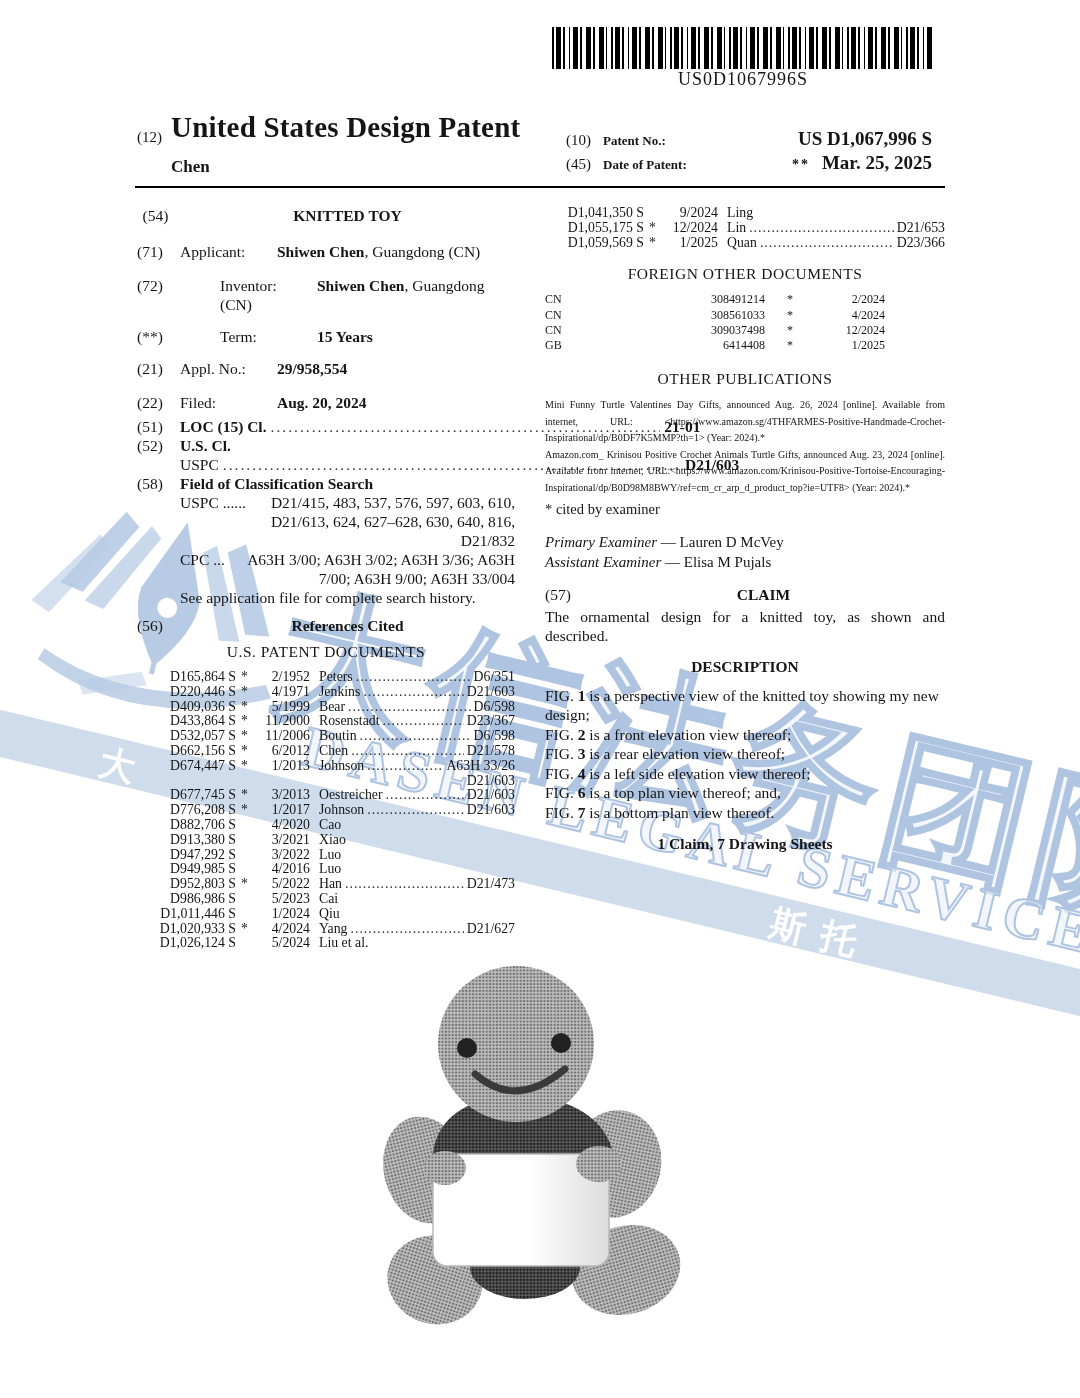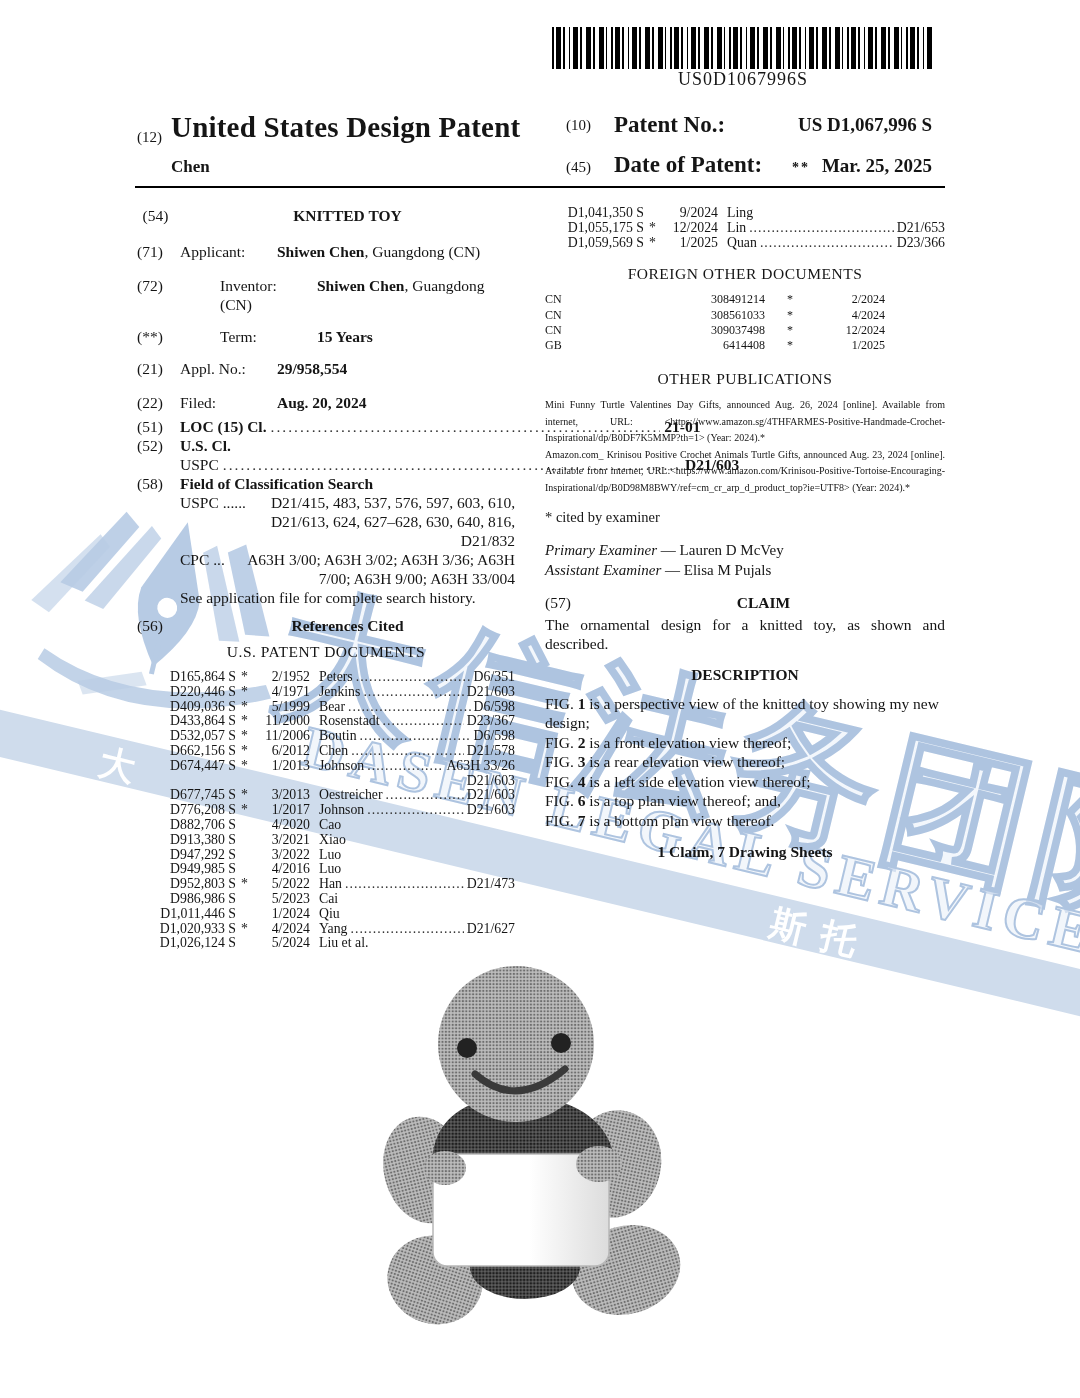--- a/index.html
+++ b/index.html
@@ -30,22 +30,22 @@
       #000 34px 39px,#fff 39px 41px,#000 41px 43px,#fff 43px 47px,#000 47px 52px,#fff 52px 54px,
       #000 54px 55px,#fff 55px 59px);}
   .barcode-text{position:absolute;left:552px;top:69px;width:382px;text-align:center;
                 font-size:18px;letter-spacing:1px;}
   
   .h-num{font-size:15px;}
   .h12{position:absolute;left:137px;top:129px;}
   .h-title{position:absolute;left:171px;top:111px;font-size:29px;font-weight:bold;letter-spacing:0.2px;}
   .h-author{position:absolute;left:171px;top:157px;font-size:17px;font-weight:bold;}
   .h-right-row{position:absolute;left:566px;width:366px;display:flex;align-items:baseline;}
-  .hr1{top:112px;align-items:center;}  .hr2{top:152px;}
-  .h-label{font-size:23px;font-weight:bold;margin-left:23px;}
+  .hr1{top:128px;}  .hr2{top:152px;}
+  .h-label{font-size:13px;font-weight:bold;margin-left:12px;}
   .h-val{font-size:19px;font-weight:bold;margin-left:auto;white-space:nowrap;}
   .h-stars{font-size:14px;font-weight:bold;margin-right:12px;letter-spacing:2px;}
   .h-rule{position:absolute;left:135px;top:186px;width:810px;border-top:2px solid #000;}
   
   .col-left{position:absolute;left:137px;top:206px;width:378px;font-size:15.5px;line-height:19px;}
   .col-right{position:absolute;left:545px;top:206px;width:400px;font-size:15.5px;line-height:19px;}
   .frow{display:grid;grid-template-columns:37px 1fr;column-gap:6px;}
   .flabel{display:inline-block;width:97px;}
   .b{font-weight:bold;}
   .i{font-style:italic;}
@@ -68,21 +68,21 @@
   .rfill{flex:1;}
   .rcls{white-space:nowrap;}
   .ftable{font-size:12px;line-height:15.2px;margin-top:2px;}
   .fr{display:flex;}
   .fcountry{width:72px;}
   .fnum{width:148px;text-align:right;}
   .fstar{width:50px;text-align:center;}
   .fdate{width:70px;text-align:right;}
   
   .pub{font-size:10px;line-height:16.3px;text-align:justify;overflow-wrap:anywhere;margin:0 0 1px 0;}
-  .note{margin-top:12px;font-size:14.5px;}
+  .note{margin-top:4px;font-size:14.5px;}
   .exam{margin-top:13px;font-size:15px;line-height:20px;}
   .claimhead{display:grid;grid-template-columns:37px 1fr;margin-top:13px;margin-bottom:3px;}
   .claimhead .t{ text-align:center;font-weight:bold;}
   .just{text-align:justify;}
   .figs p{margin:0;line-height:19.5px;}
   .claimnote{text-align:center;font-weight:bold;margin-top:12px;}
   .descpad{margin-top:12px;margin-bottom:10px;}
   
   .fig-photo{position:absolute;left:383px;top:962px;z-index:2;}
 </style>

